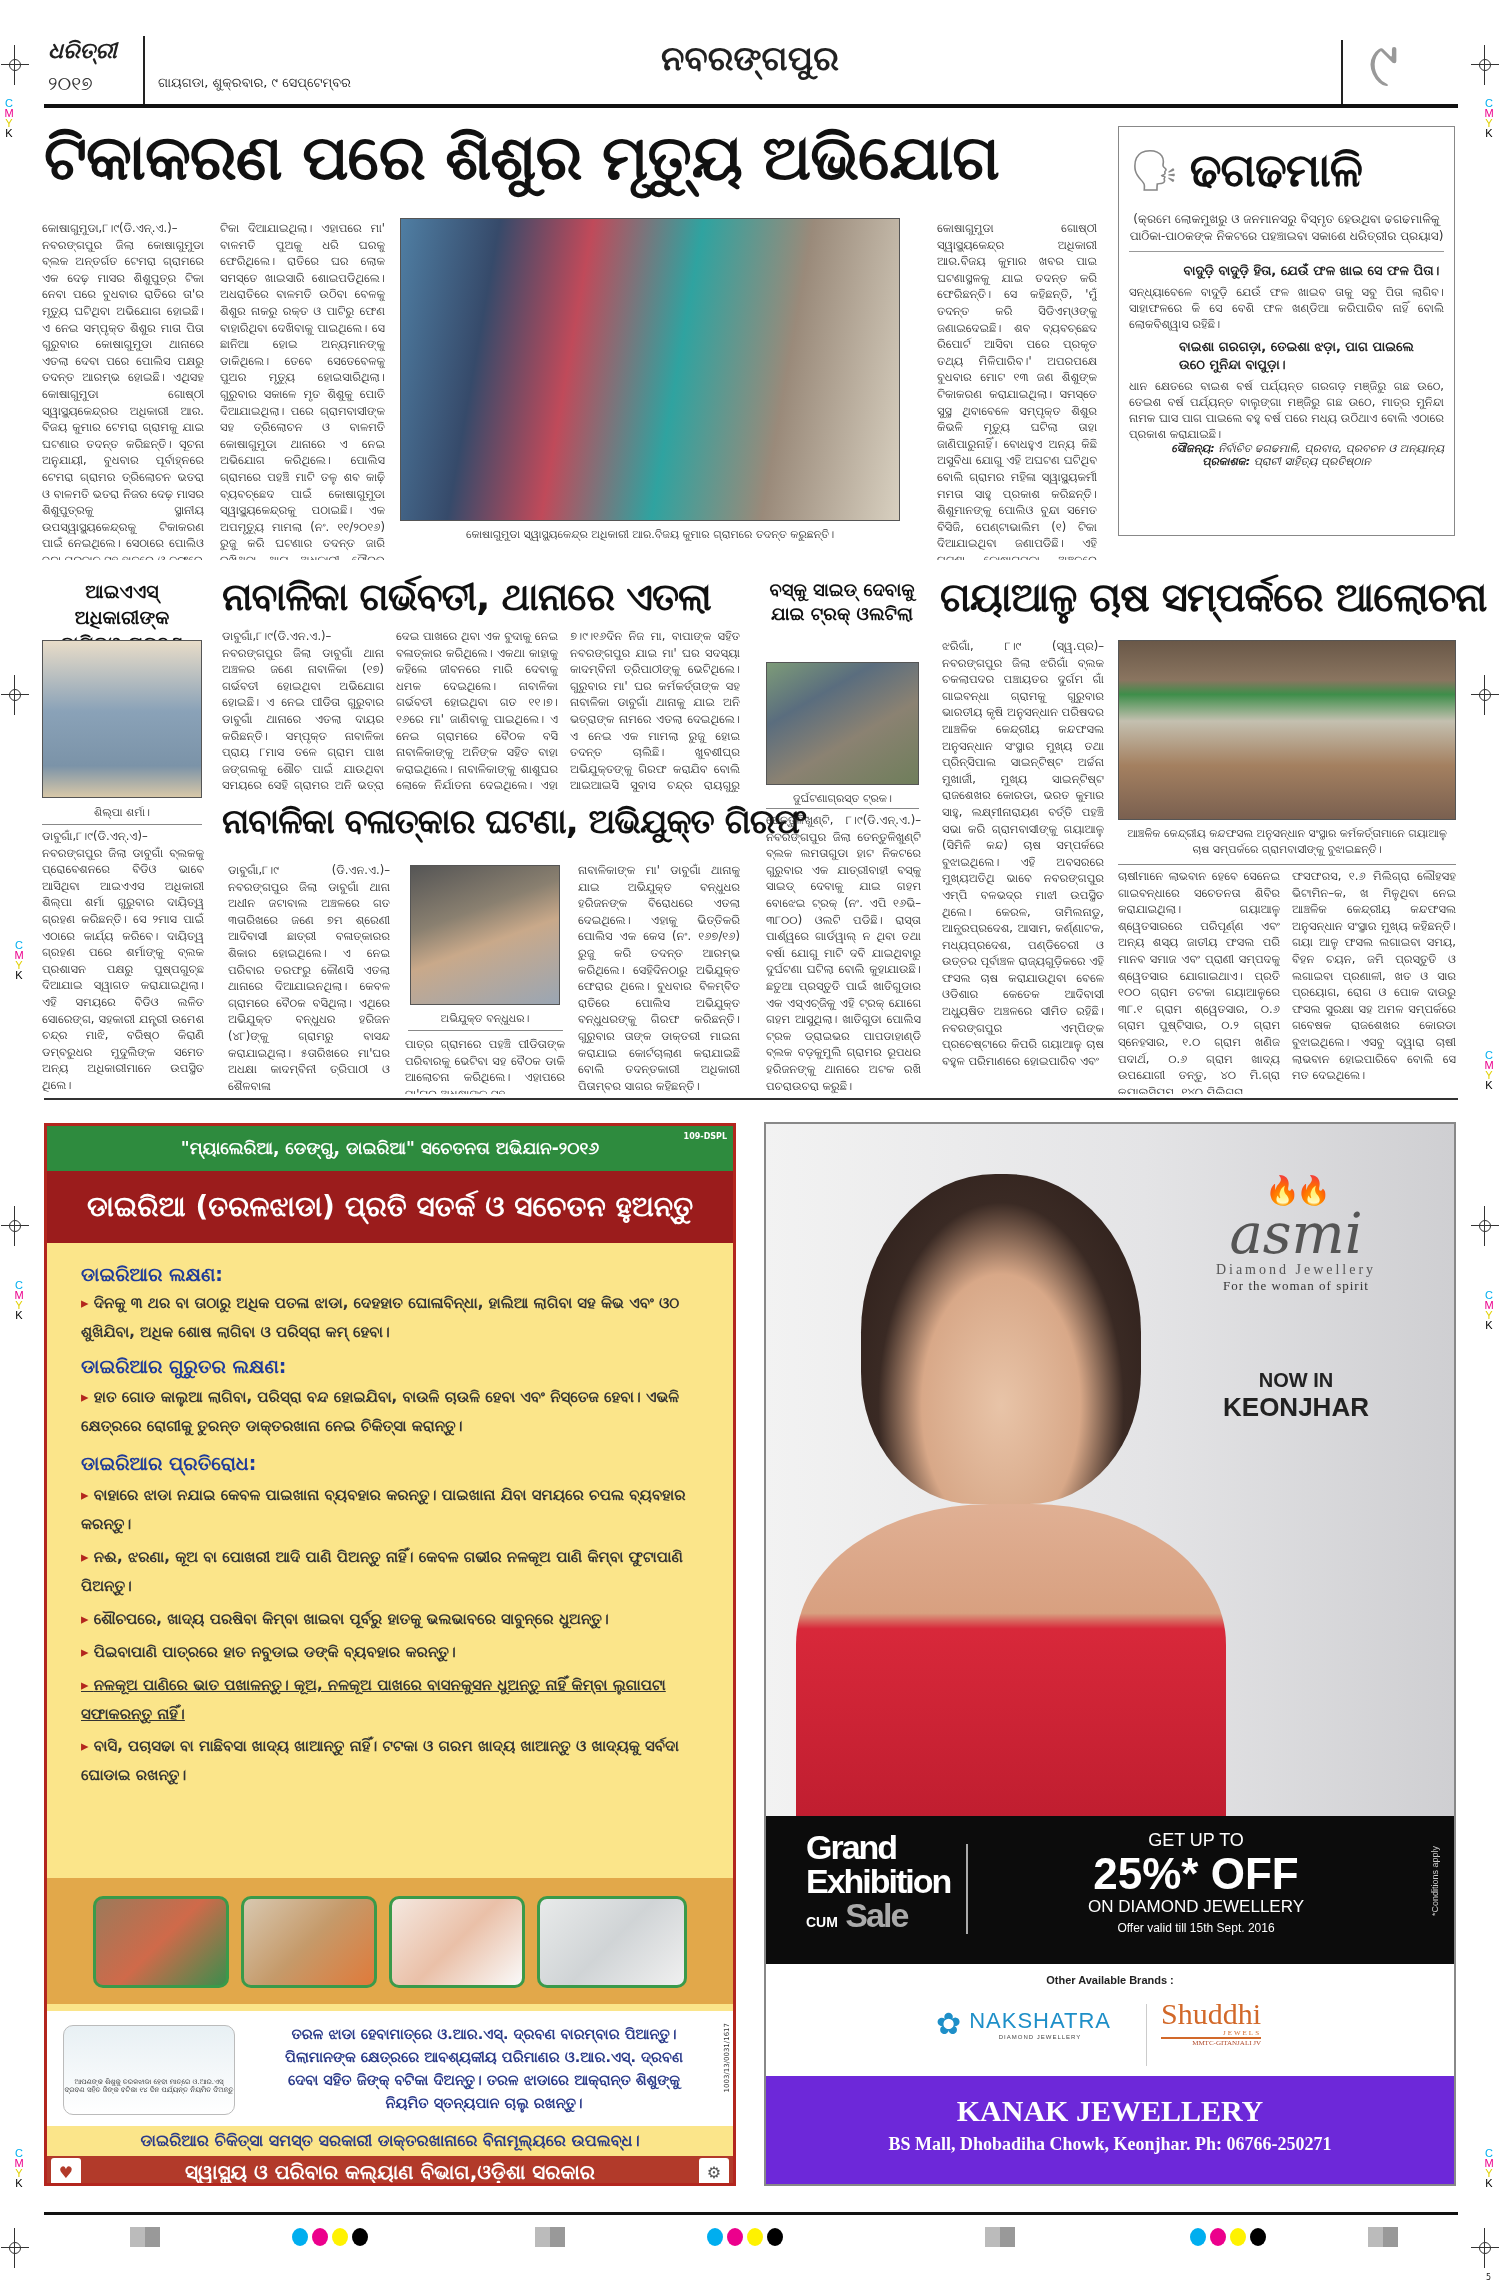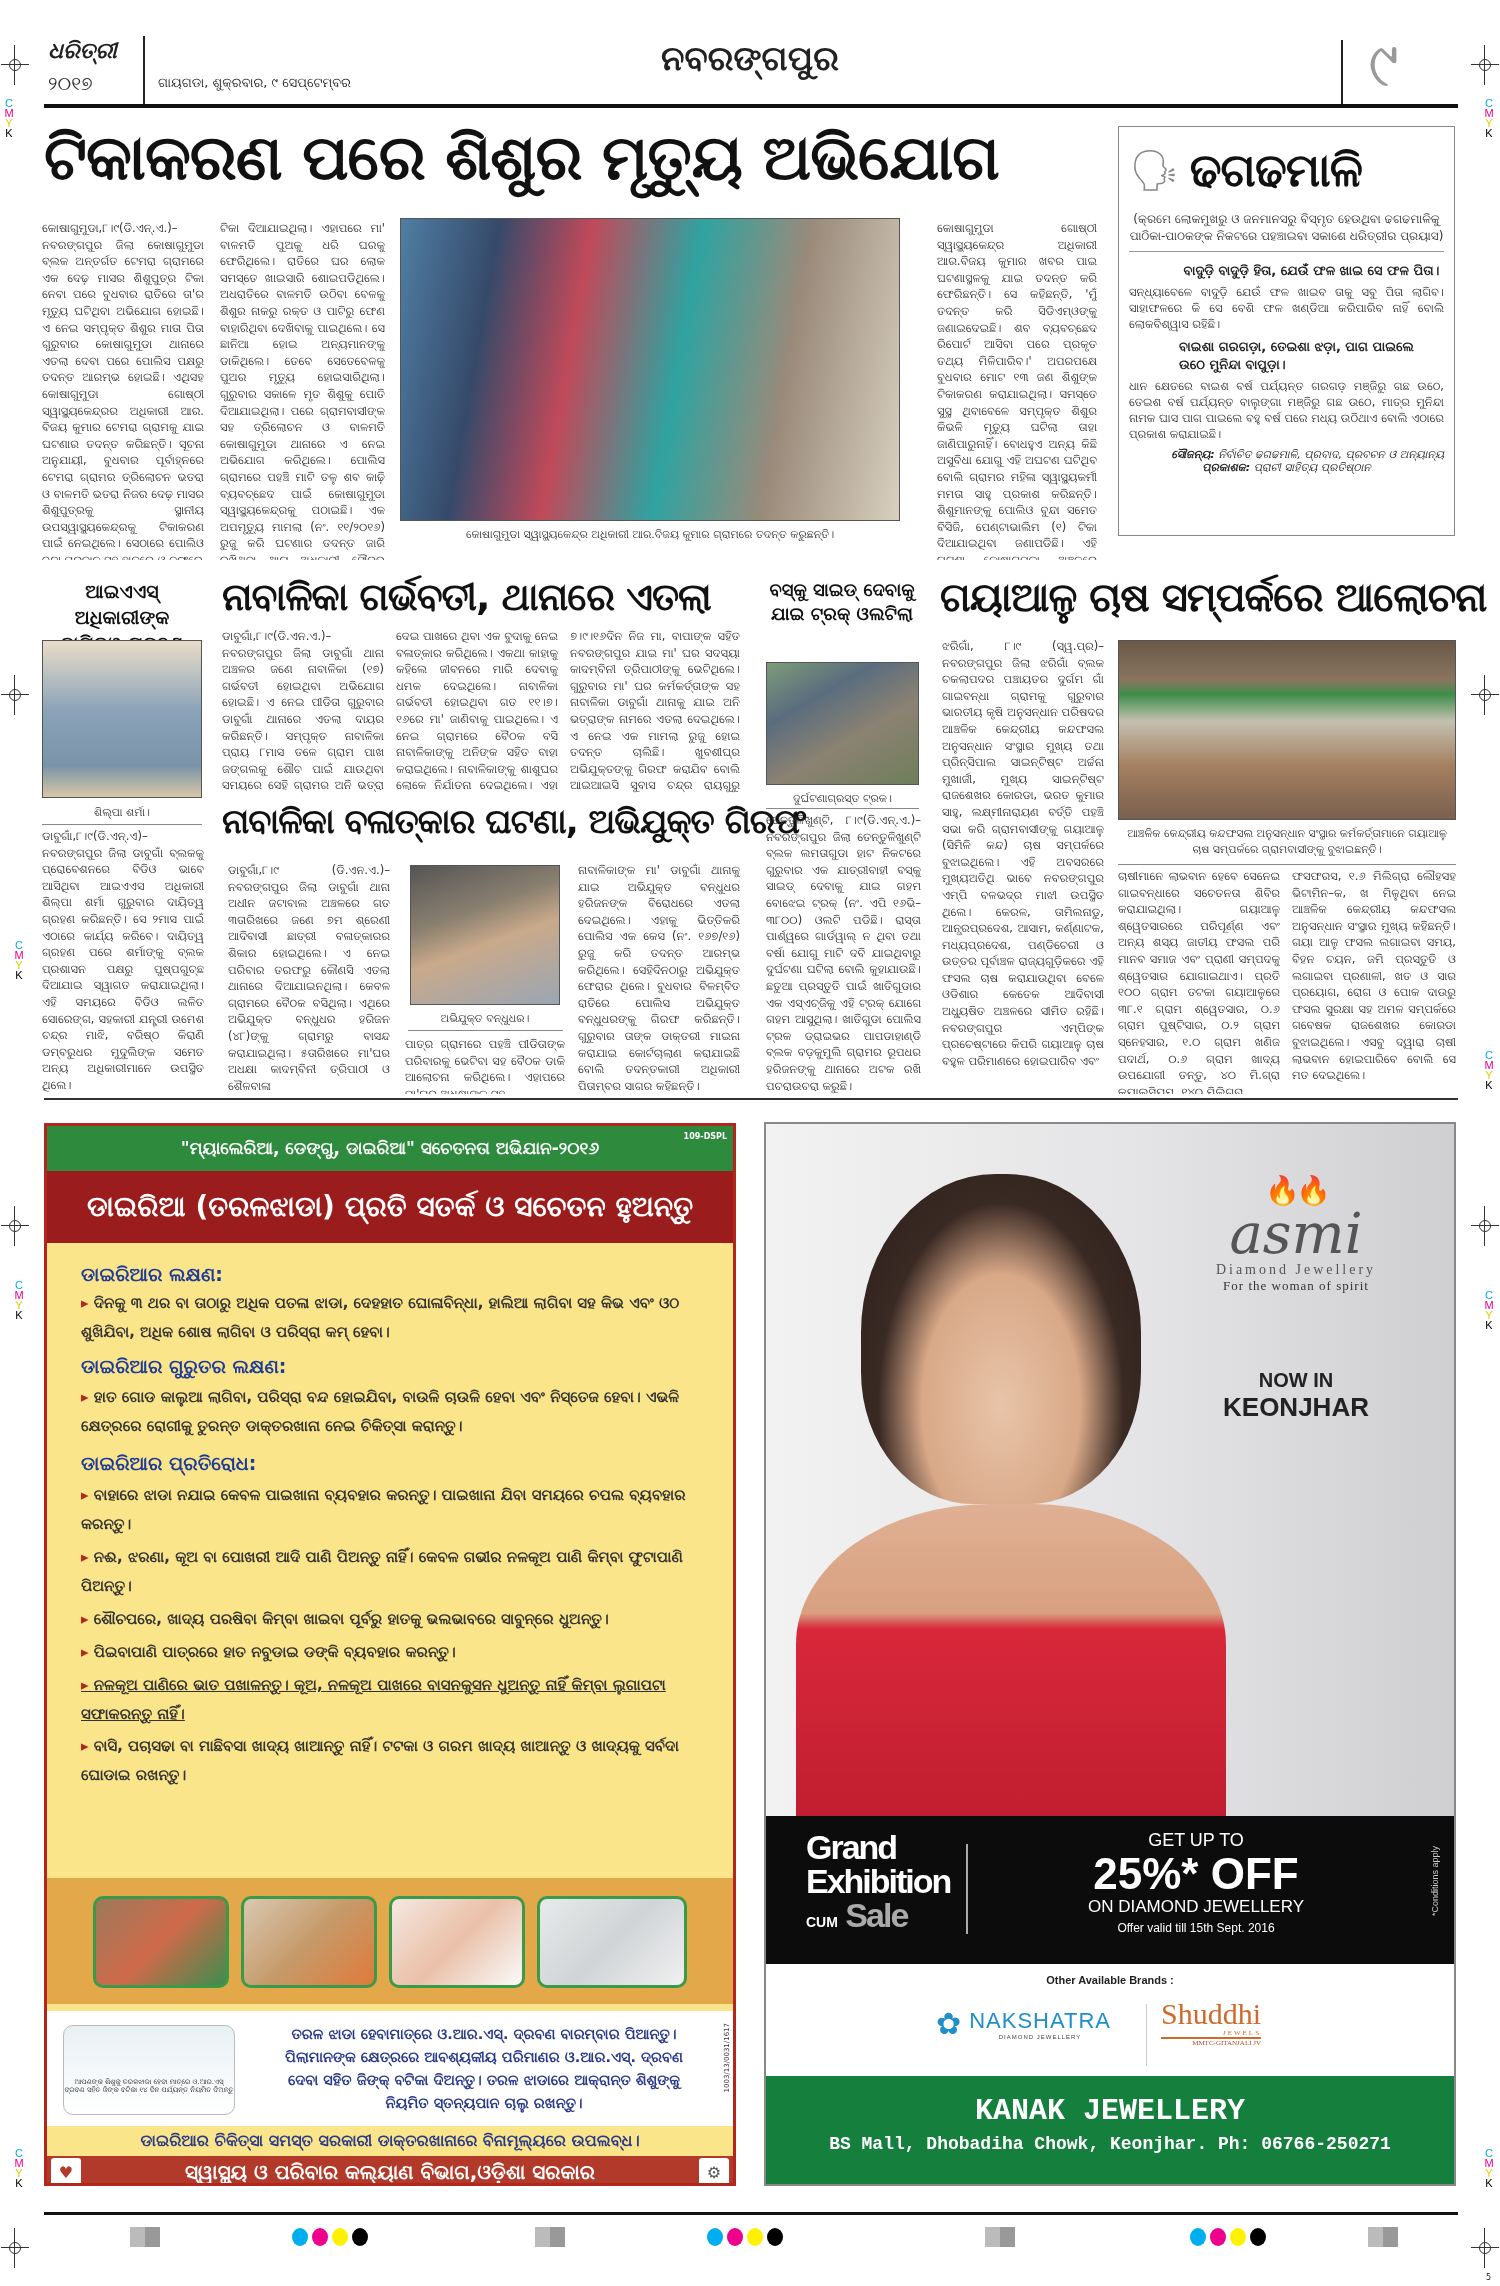--- a/index.html
+++ b/index.html
@@ -117,21 +117,21 @@
 <aside class="abs" style="left:1118px;top:126px;width:337px;height:410px;border:1px solid #888;padding:6px 10px;">
   <div style="display:flex;align-items:center;gap:10px;height:74px;">
     <span style="font-size:40px;color:#888;">🗣</span>
     <span style="font-size:46px;font-weight:bold;color:#111;letter-spacing:-1px;">ଢଗଢମାଳି</span>
   </div>
   <div style="font-size:12px;line-height:17px;text-align:center;color:#333;padding:4px 0 6px;border-bottom:1px solid #999;">(କ୍ରମେ ଲୋକମୁଖରୁ ଓ ଜନମାନସରୁ ବିସ୍ମୃତ ହେଉଥିବା ଢଗଢମାଳିକୁ ପାଠିକା-ପାଠକଙ୍କ ନିକଟରେ ପହଞ୍ଚାଇବା ସକାଶେ ଧରିତ୍ରୀର ପ୍ରୟାସ)</div>
   <div style="font-size:13px;font-weight:bold;line-height:18px;padding:10px 0 4px 50px;text-align:center;">ବାଦୁଡ଼ି ବାଦୁଡ଼ି ହିତା, ଯେଉଁ ଫଳ ଖାଇ ସେ ଫଳ ପିତା।</div>
   <div style="font-size:11.5px;line-height:16px;text-align:justify;color:#333;">ସନ୍ଧ୍ୟାବେଳେ ବାଦୁଡ଼ି ଯେଉଁ ଫଳ ଖାଇବ ତାକୁ ସବୁ ପିତା ଲାଗିବ। ସାହାଫଳରେ କି ସେ ବେଶି ଫଳ ଖଣ୍ଡିଆ କରିପାରିବ ନାହିଁ ବୋଲି ଲୋକବିଶ୍ୱାସ ରହିଛି।</div>
   <div style="font-size:13px;font-weight:bold;line-height:18px;padding:6px 0 4px 50px;">ବାଇଶା ଗରଗଡ଼ା, ତେଇଶା ଝଡ଼ା, ପାଗ ପାଇଲେ ଉଠେ ମୁନିନ୍ଦା ବାପୁଡ଼ା।</div>
   <div style="font-size:11.5px;line-height:16px;text-align:justify;color:#333;">ଧାନ କ୍ଷେତରେ ବାଇଶ ବର୍ଷ ପର୍ଯ୍ୟନ୍ତ ଗରଗଡ଼ ମଞ୍ଜିରୁ ଗଛ ଉଠେ, ତେଇଶ ବର୍ଷ ପର୍ଯ୍ୟନ୍ତ ବାଲୁଙ୍ଗା ମଞ୍ଜିରୁ ଗଛ ଉଠେ, ମାତ୍ର ମୁନିନ୍ଦା ନାମକ ଘାସ ପାଗ ପାଇଲେ ବହୁ ବର୍ଷ ପରେ ମଧ୍ୟ ଉଠିଥାଏ ବୋଲି ଏଠାରେ ପ୍ରକାଶ କରାଯାଇଛି।</div>
-  <div style="font-size:11px;font-style:italic;text-align:right;margin-top:6px;"><b>ସୌଜନ୍ୟ:</b> <span>ନିର୍ବାଚିତ ଢଗଢମାଳି, ପ୍ରବାଦ, ପ୍ରବଚନ ଓ ଅନ୍ୟାନ୍ୟ</span></div>
+  <div style="font-size:11px;font-style:italic;text-align:right;"><b>ସୌଜନ୍ୟ:</b> <span>ନିର୍ବାଚିତ ଢଗଢମାଳି, ପ୍ରବାଦ, ପ୍ରବଚନ ଓ ଅନ୍ୟାନ୍ୟ</span></div>
   <div style="font-size:11px;font-style:italic;text-align:center;"><b>ପ୍ରକାଶକ:</b> <span>ପ୍ରାଚୀ ସାହିତ୍ୟ ପ୍ରତିଷ୍ଠାନ</span></div>
 </aside>
 
 <article>
   <h2 class="abs headline" style="left:42px;top:578px;width:160px;font-size:19px;line-height:26px;text-align:center;letter-spacing:0;">ଆଇଏଏସ୍ ଅଧିକାରୀଙ୍କ ଦାୟିତ୍ୱ ଗ୍ରହଣ</h2>
   <div class="abs photo" style="left:42px;top:640px;width:160px;height:158px;background:linear-gradient(180deg,#e8dcc8,#8aa2b8 45%,#7b93a8 80%,#d8c8a8);"></div>
   <div class="abs caption" style="left:42px;top:806px;width:160px;">ଶିଲ୍ପା ଶର୍ମା।</div>
   <div class="abs" style="left:42px;top:824px;width:160px;height:1px;background:#888;"></div>
   <div class="abs col" style="left:42px;top:828px;width:162px;height:265px;overflow:hidden;">ଡାବୁଗାଁ,୮।୯(ଡି.ଏନ୍.ଏ)– ନବରଙ୍ଗପୁର ଜିଲା ଡାବୁଗାଁ ବ୍ଲକକୁ ପ୍ରୋବେଶନରେ ବିଡିଓ ଭାବେ ଆସିଥିବା ଆଇଏଏସ ଅଧିକାରୀ ଶିଲ୍ପା ଶର୍ମା ଗୁରୁବାର ଦାୟିତ୍ୱ ଗ୍ରହଣ କରିଛନ୍ତି। ସେ ୨ମାସ ପାଇଁ ଏଠାରେ କାର୍ଯ୍ୟ କରିବେ। ଦାୟିତ୍ୱ ଗ୍ରହଣ ପରେ ଶର୍ମାଙ୍କୁ ବ୍ଲକ ପ୍ରଶାସନ ପକ୍ଷରୁ ପୁଷ୍ପଗୁଚ୍ଛ ଦିଆଯାଇ ସ୍ୱାଗତ କରାଯାଇଥିଲା। ଏହି ସମୟରେ ବିଡିଓ ଲଳିତ ସୋରେଙ୍ଗ, ସହକାରୀ ଯନ୍ତ୍ରୀ ଉମେଶ ଚନ୍ଦ୍ର ମାଝି, ବରିଷ୍ଠ କିରାଣି ଡମ୍ବରୁଧର ମୁଦୁଲିଙ୍କ ସମେତ ଅନ୍ୟ ଅଧିକାରୀମାନେ ଉପସ୍ଥିତ ଥିଲେ।</div>
 </article>
@@ -249,21 +249,21 @@
         <div style="font-size:6px;color:#444;letter-spacing:1px;">DIAMOND JEWELLERY</div>
       </div>
     </div>
     <div style="position:absolute;left:380px;top:40px;width:1px;height:62px;background:#ccc;"></div>
     <div style="position:absolute;left:395px;top:35px;text-align:right;color:#d2692a;font-family:'Liberation Serif',serif;">
       <div style="font-size:30px;line-height:30px;">Shuddhi</div>
       <div style="font-size:7px;letter-spacing:2px;border-bottom:2px solid #d2692a;">JEWELS</div>
       <div style="font-size:7px;color:#b04a2a;">MMTC-GITANJALI JV</div>
     </div>
   </div>
-  <div style="position:absolute;left:0;top:952px;width:100%;height:112px;background:#15803d;color:#fff;text-align:center;font-family:Liberation Mono, monospace;">
+  <div style="position:absolute;left:0;top:952px;width:100%;height:112px;background:#6d28d9;color:#fff;text-align:center;font-family:Liberation Serif, serif;">
     <div style="font-size:30px;font-weight:bold;padding-top:18px;">KANAK JEWELLERY</div>
     <div style="font-size:18px;font-weight:bold;margin-top:6px;">BS Mall, Dhobadiha Chowk, Keonjhar. Ph: 06766-250271</div>
   </div>
 </section>
 
 <div class="abs" style="left:44px;top:2212px;width:1414px;height:3px;background:#111;"></div>
 <div id="swatches">
     <div class="abs" style="left: 130px; top: 2227px; width: 30px; height: 20px; background: linear-gradient(90deg, rgb(187, 187, 187) 50%, rgb(153, 153, 153) 50%);"></div>
     <div class="abs" style="left: 535px; top: 2227px; width: 30px; height: 20px; background: linear-gradient(90deg, rgb(187, 187, 187) 50%, rgb(153, 153, 153) 50%);"></div>
     <div class="abs" style="left: 985px; top: 2227px; width: 30px; height: 20px; background: linear-gradient(90deg, rgb(187, 187, 187) 50%, rgb(153, 153, 153) 50%);"></div>

